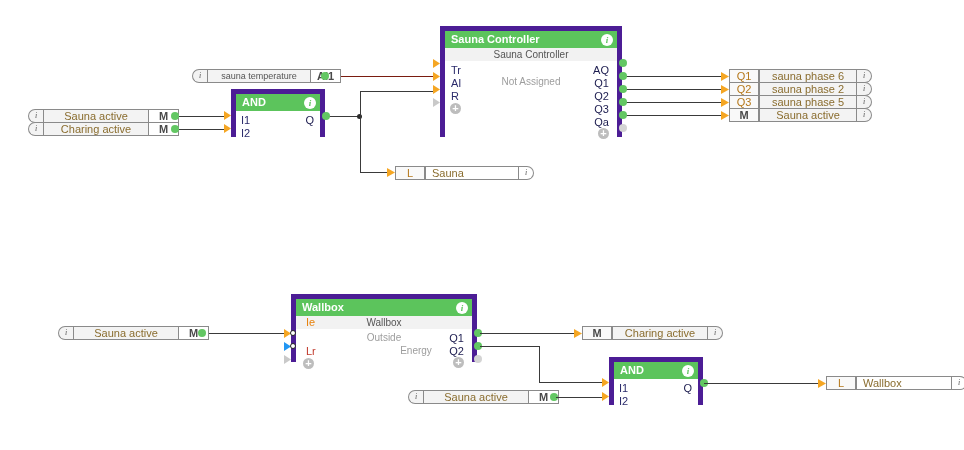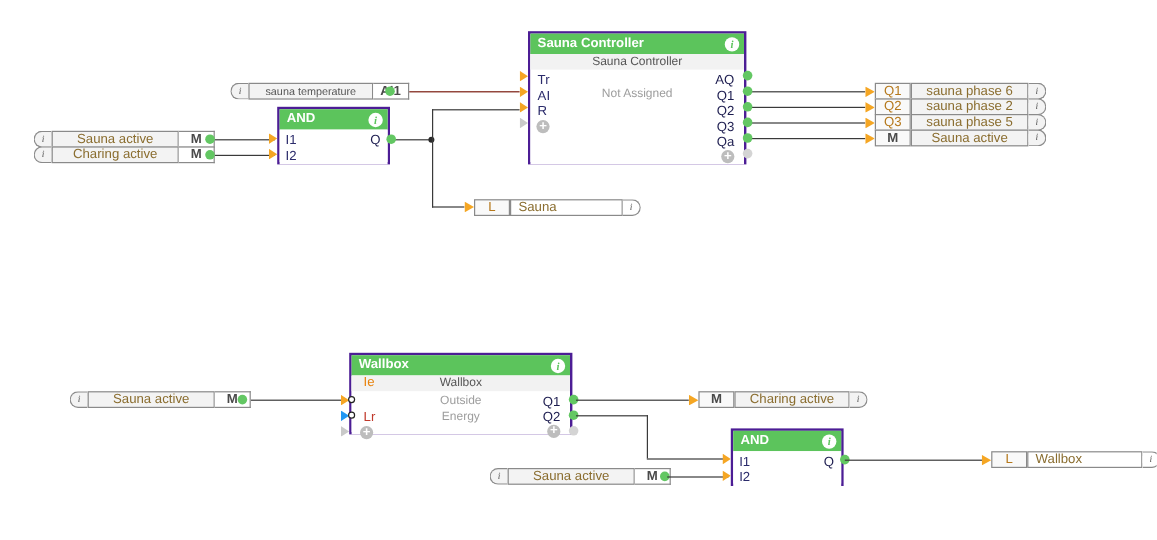--- a/index.html
+++ b/index.html
@@ -25,21 +25,21 @@
     font-size: 11px;
     line-height: 14px;
     text-align: center;
     padding: 3px 6px;
     white-space: pre-line;
   }
 
   
   .block {
     position: absolute;
-    border: 2px solid #4c1d95;
+    border: 5px solid #4c1d95;
     background: #ffffff;
   }
   .block-head {
     background: #5cc45c;
     color: #ffffff;
     font-size: 11px;
     font-weight: bold;
     height: 17px;
     line-height: 17px;
     padding-left: 6px;
@@ -341,21 +341,21 @@
   <div class="outknob" style="left:198px; top:329px;"></div>
 
   <div class="block" style="left:291px; top:294px; width:186px; height:68px;">
     <div class="block-head">
       <span>Wallbox</span>
       <span class="info-badge">i</span>
     </div>
     <div class="block-body" style="height:49px;">
       <div class="subtitle">Wallbox</div>
       <span class="greytext" style="top:16px;">Outside</span>
-      <span class="greytext" style="top:29px;">Energy</span>
+      <span class="greytext" style="top:29px;margin-left:32px;">Energy</span>
 
       <span class="pin orange" style="left:10px; top:0;">Ie</span>
       <span class="pin red" style="left:10px; top:29px;">Lr</span>
       <span class="plus" style="left:7px; top:42px;">+</span>
 
       <span class="pin out" style="right:8px; top:16px;">Q1</span>
       <span class="pin out" style="right:8px; top:29px;">Q2</span>
       <span class="plus" style="right:8px; top:41px;">+</span>
     </div>
   </div>

